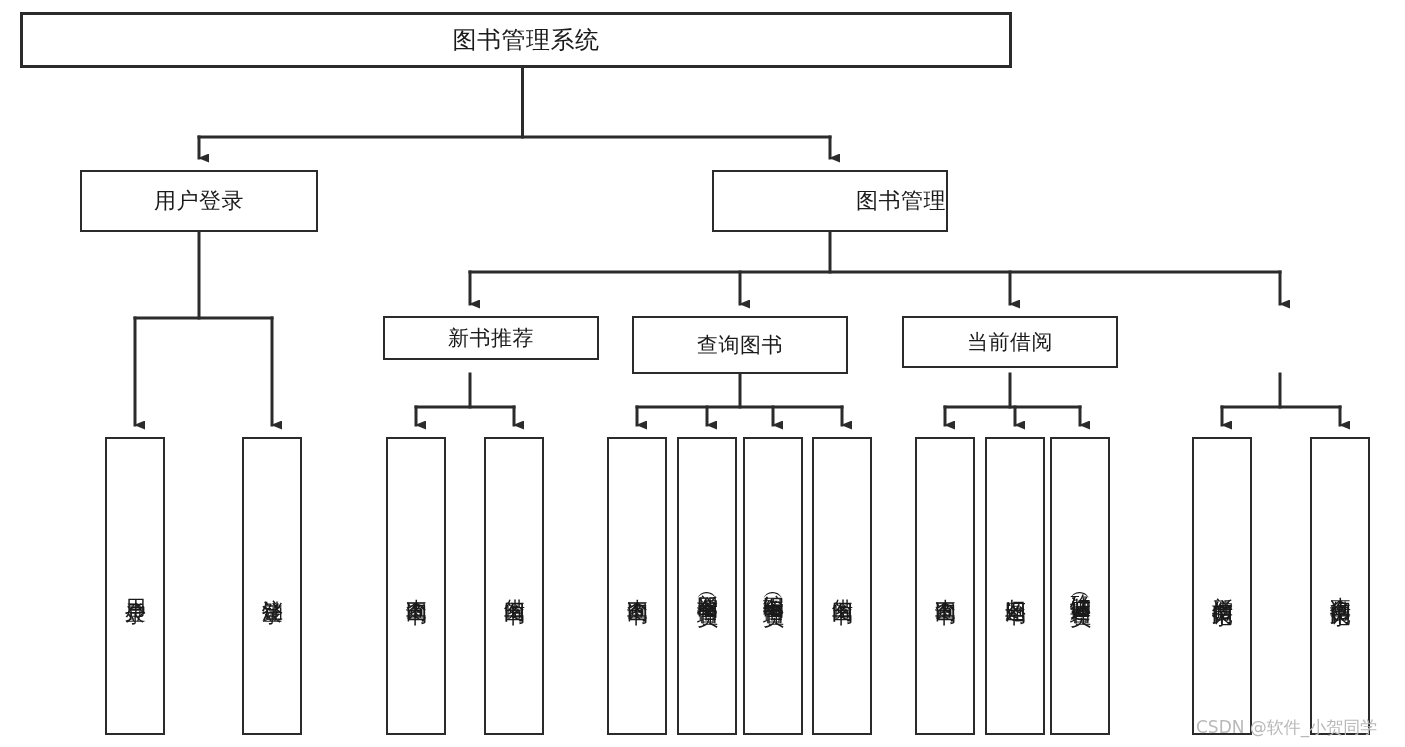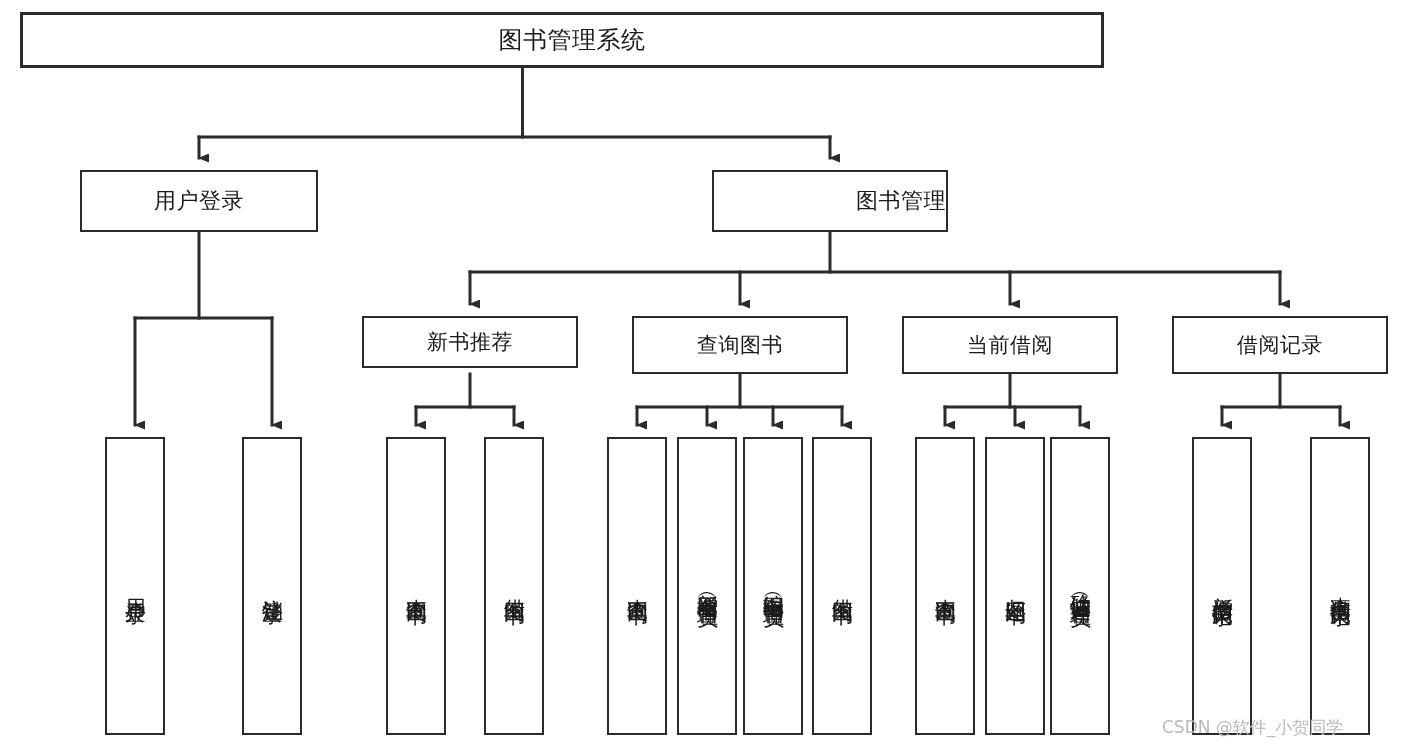--- a/index.html
+++ b/index.html
@@ -123,42 +123,39 @@
       <path d="M1015,407 L1015,425" marker-end="url(#arrowhead)"></path>
       <path d="M1080,407 L1080,425" marker-end="url(#arrowhead)"></path>
 
       <path d="M1280,374 L1280,407"></path>
       <path d="M1222,407 L1340,407"></path>
       <path d="M1222,407 L1222,425" marker-end="url(#arrowhead)"></path>
       <path d="M1340,407 L1340,425" marker-end="url(#arrowhead)"></path>
     </g>
   </svg>
 
-  <div class="node-box level0" style="left: 20px; top: 12px; width: 1084px; height: 56px; padding-left: 20px;">
+  <div class="node-box level0" style="left: 20px; top: 12px; width: 992px; height: 56px; padding-left: 20px;">
     <span class="node-label">图书管理系统</span>
   </div>
 
   <div class="node-box level1" style="left: 80px; top: 170px; width: 238px; height: 62px;">
     <span class="node-label">用户登录</span>
   </div>
   <div class="node-box level1" style="left: 712px; top: 170px; width: 236px; height: 62px; justify-content: flex-end;">
     <span class="node-label">图书管理</span>
   </div>
 
-  <div class="node-box level2" style="left: 362px; top: 316px; width: 216px; height: 52px;">
+  <div class="node-box level2" style="left: 383px; top: 316px; width: 216px; height: 44px;">
     <span class="node-label">新书推荐</span>
   </div>
   <div class="node-box level2" style="left: 632px; top: 316px; width: 216px; height: 58px;">
     <span class="node-label">查询图书</span>
   </div>
-  <div class="node-box level2" style="left: 902px; top: 316px; width: 216px; height: 58px;">
+  <div class="node-box level2" style="left: 902px; top: 316px; width: 216px; height: 52px;">
     <span class="node-label">当前借阅</span>
-  </div>
-  <div class="node-box level2" style="left: 1172px; top: 316px; width: 216px; height: 58px;">
-    <span class="node-label">借阅记录</span>
   </div>
 
   <div class="node-box leaf" style="left: 105px; top: 437px; width: 60px; height: 298px;">
     <span class="node-label">用户登录</span>
   </div>
   <div class="node-box leaf" style="left: 242px; top: 437px; width: 60px; height: 298px;">
     <span class="node-label">注销登录</span>
   </div>
   <div class="node-box leaf" style="left: 386px; top: 437px; width: 60px; height: 298px;">
     <span class="node-label">查询图书</span>
@@ -187,15 +184,15 @@
   <div class="node-box leaf" style="left: 1050px; top: 437px; width: 60px; height: 298px;">
     <span class="node-label">确认归还（管理员）</span>
   </div>
   <div class="node-box leaf" style="left: 1192px; top: 437px; width: 60px; height: 298px;">
     <span class="node-label">新增借阅记录</span>
   </div>
   <div class="node-box leaf" style="left: 1310px; top: 437px; width: 60px; height: 298px;">
     <span class="node-label">查询借阅记录</span>
   </div>
 
-  <div class="watermark" style="left: 1162px; top: 716px;">CSDN @软件_小贺同学</div>
+  <div class="watermark" style="left: 1196px; top: 716px;">CSDN @软件_小贺同学</div>
 
 </div>
 
 </body></html>

